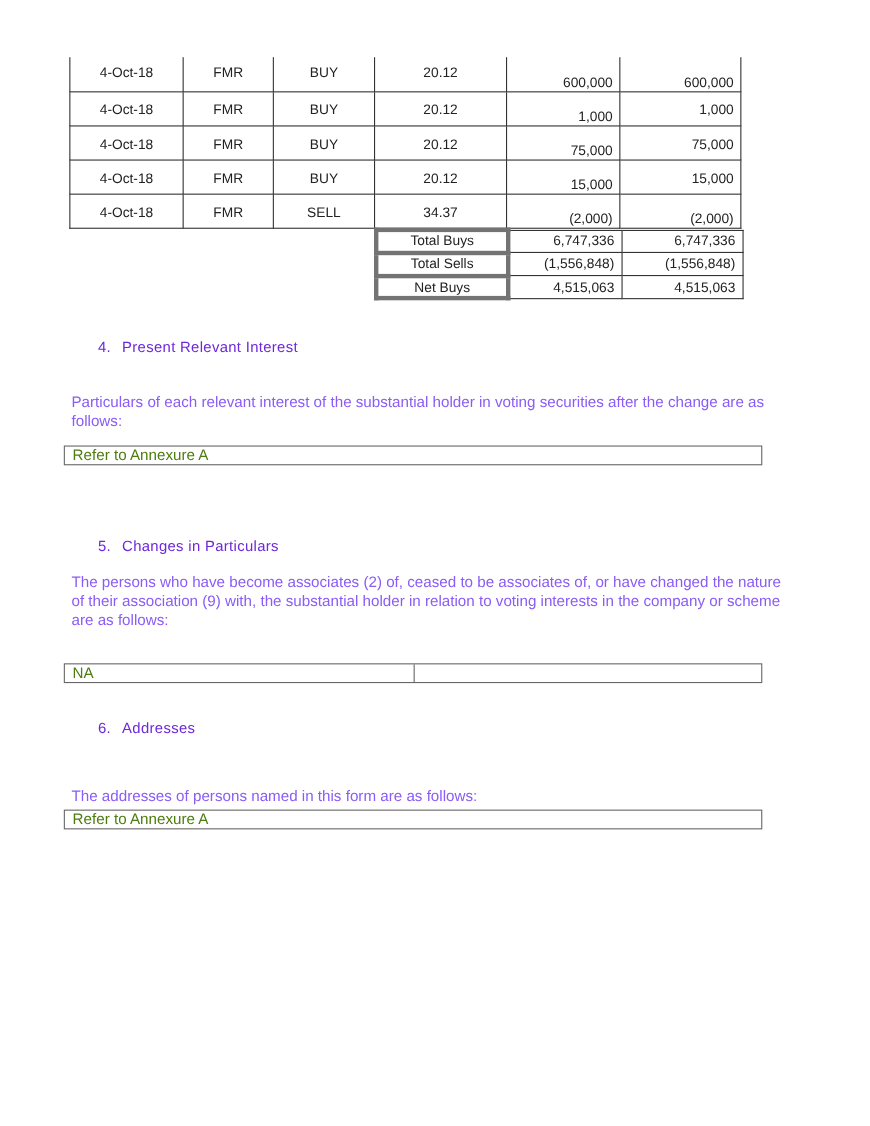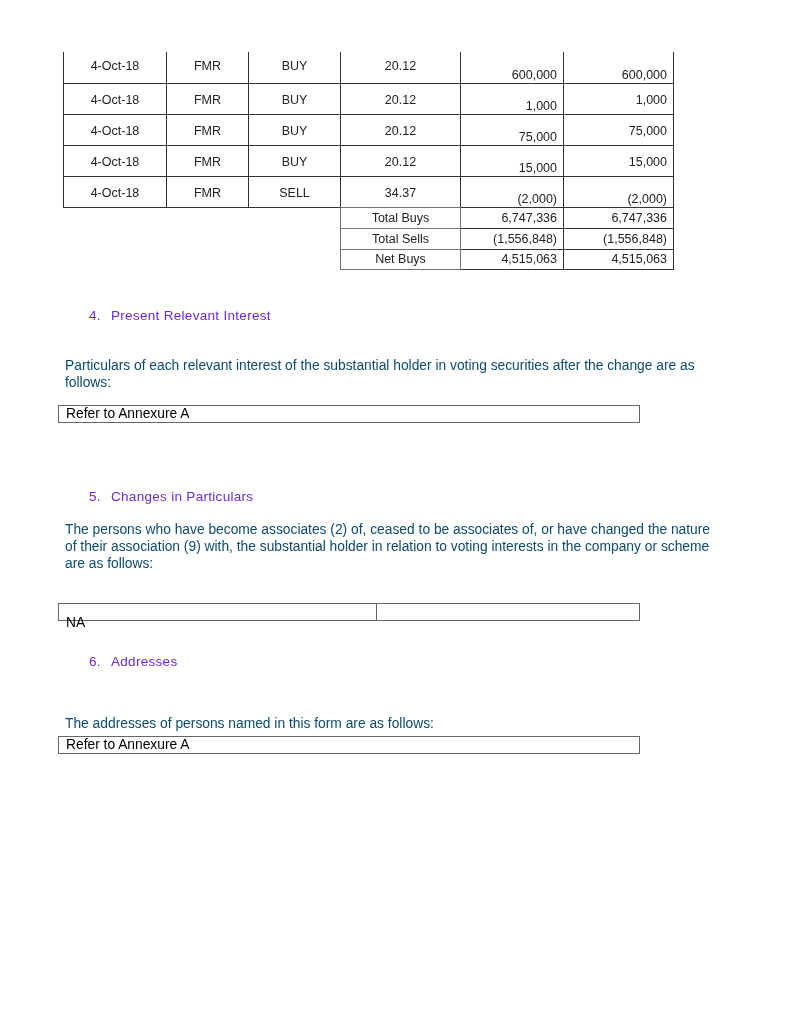--- a/index.html
+++ b/index.html
@@ -37,38 +37,38 @@
     .sum-table { position: absolute; left: 340px; top: 207px; border-collapse: collapse; table-layout: fixed; }
     .sum-table td {
       height: 20.8px;
       font-size: 12.5px;
       color: #222;
       padding: 0 6px;
       vertical-align: middle;
     }
     .sum-table td.lbl {
       text-align: center;
-      border: 1px solid #737373;
+      border: 4px solid #737373;
     }
     .sum-table td.val {
       text-align: right;
       border: 1.5px solid #333;
       border-top: 1px solid #333;
     }
 
     .heading { position: absolute; left: 89px; font-size: 13.5px; letter-spacing: 0.3px; color: #6d28d9; }
     .heading .num { display: inline-block; width: 22px; }
-    .para { position: absolute; left: 65px; width: 660px; font-size: 13.8px; line-height: 17px; color: #0c4a6e; }
+    .para { position: absolute; left: 65px; width: 660px; font-size: 13.8px; line-height: 17px; color: #8b5cf6; }
 
     .box {
-      position: absolute; left: 58px; width: 582px; height: 18px;
+      position: absolute; left: 58px; width: 635px; height: 18px;
       border: 1px solid #666;
       font-size: 13.8px; line-height: 16px;
       padding-left: 7px;
-      color: #000000;
+      color: #4d7c0f;
       display: flex;
     }
     .box .cell { height: 100%; }
     .box .cell + .cell { border-left: 1px solid #666; }
   </style>
 </head>
 <body>
 
 <table class="tx-table">
   <colgroup>
@@ -154,21 +154,21 @@
 <div class="para" style="top:357px;">Particulars of each relevant interest of the substantial holder in voting securities after the change are as follows:</div>
 <div class="box" style="top:405px;">
   <span>Refer to Annexure A</span>
 </div>
 
 <div class="heading" style="top:489px;">
   <span class="num">5.</span><span>Changes in Particulars</span>
 </div>
 <div class="para" style="top:521px;">The persons who have become associates (2) of, ceased to be associates of, or have changed the nature of their association (9) with, the substantial holder in relation to voting interests in the company or scheme are as follows:</div>
 <div class="box" style="top:603px; padding-left:0;">
-  <div class="cell" style="width:317px; padding-left:7px;margin-top:11px;">NA</div>
+  <div class="cell" style="width:317px; padding-left:7px;">NA</div>
   <div class="cell" style="flex:1;"></div>
 </div>
 
 <div class="heading" style="top:654px;">
   <span class="num">6.</span><span>Addresses</span>
 </div>
 <div class="para" style="top:687px;margin-top:28px;">The addresses of persons named in this form are as follows:</div>
 <div class="box" style="top:736px;">
   <span>Refer to Annexure A</span>
 </div>

